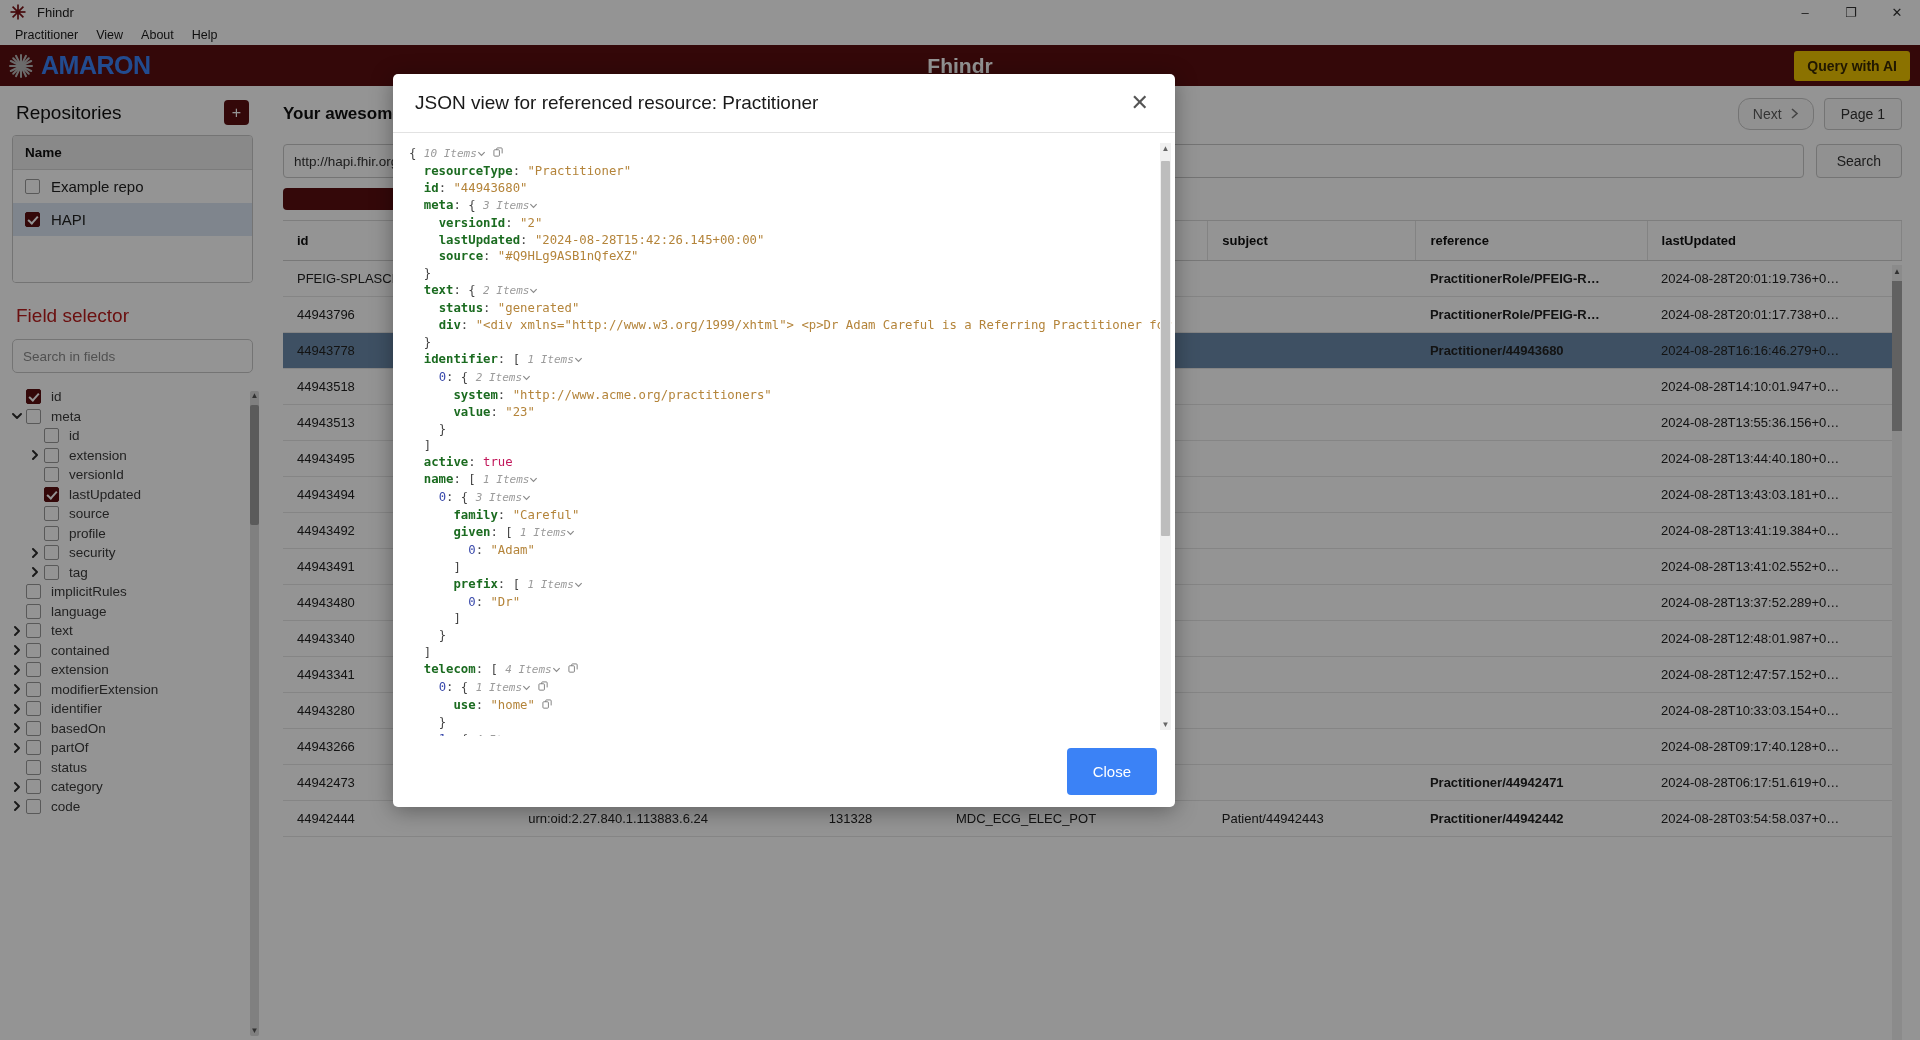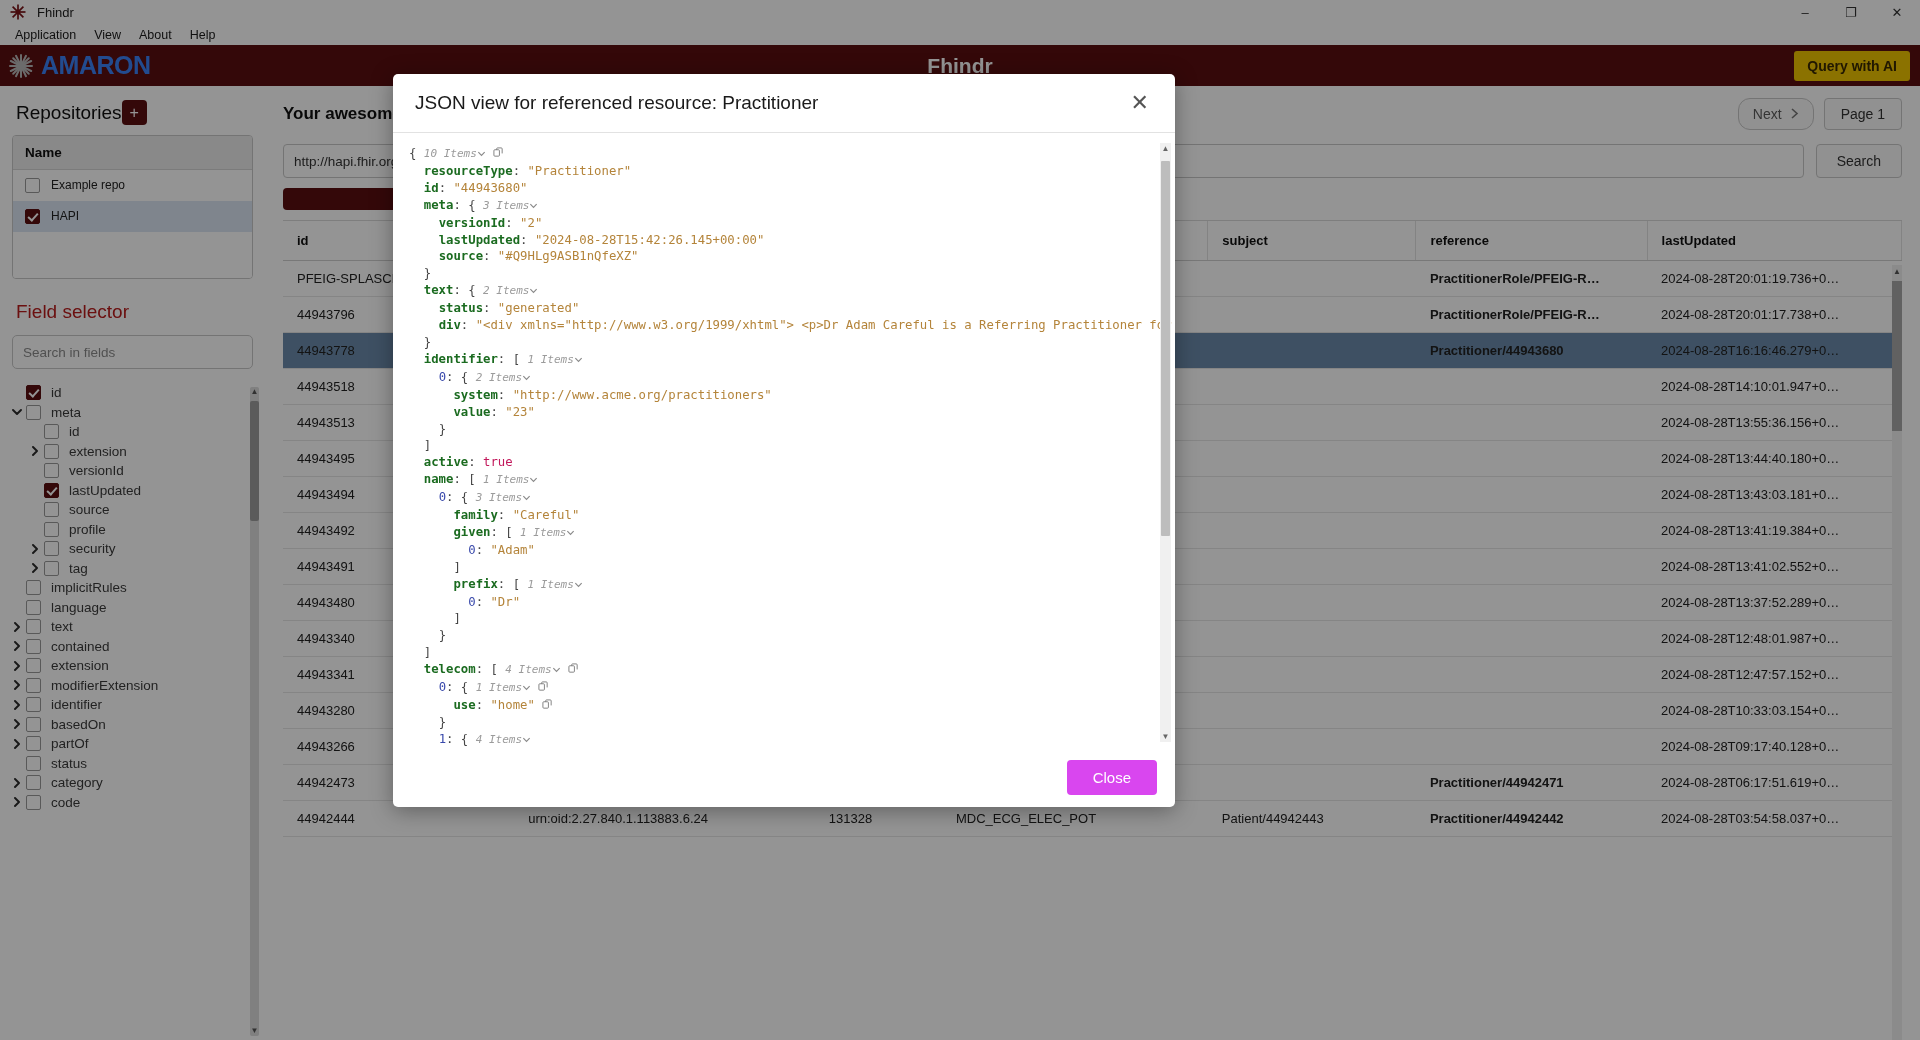--- a/index.html
+++ b/index.html
@@ -52,37 +52,37 @@
     font-size: 14px; font-weight: bold; padding: 7px 13px; cursor: pointer;
     font-family: "Liberation Sans", sans-serif;
   }
 
   
   .body-split { display: flex; height: calc(1040px - 24px - 21px - 41px); }
 
   
   .sidebar { width: 265px; background: #fff; display: flex; flex-direction: column; }
   .panel-head {
-    display: flex; align-items: center; justify-content: flex-start;
+    display: flex; align-items: center; justify-content: space-between;
     padding: 14px 16px 10px 16px;
   }
   .panel-title { font-size: 19px; color: #111; }
   .add-btn {
     width: 25px; height: 25px; border-radius: 4px; background: #5b0e10;
     display: flex; align-items: center; justify-content: center; color: #fff;
     font-size: 16px; cursor: pointer; border: none;
   }
   .repo-box { margin: 0 12px; border: 1px solid #c9c9c9; border-radius: 4px; overflow: hidden; }
   .repo-head {
     background: #ececec; padding: 9px 12px; font-size: 13.5px; font-weight: bold; color: #111;
     border-bottom: 1px solid #d4d4d4;
   }
   .repo-row {
-    display: flex; gap: 11px; padding: 8px 12px;
-    font-size: 12px; color: #222; background: #fff;
+    display: flex; align-items: center; gap: 11px; padding: 8px 12px;
+    font-size: 15px; color: #222; background: #fff;
   }
   .repo-row.sel { background: #dbe6f3; }
   .repo-empty { height: 46px; background: #fff; }
 
   .cbx {
     width: 15px; height: 15px; border: 1.5px solid #9a9a9a; border-radius: 2px;
     background: #fff; display: inline-block; position: relative; flex: 0 0 auto;
   }
   .cbx.on { background: #5b0e10; border-color: #5b0e10; }
   .cbx.on::after {
@@ -208,22 +208,22 @@
   .modal-scroll { position: absolute; right: 4px; top: 10px; bottom: 6px; width: 11px; background: #f0f0f0; }
   .modal-scroll .thumb { position: absolute; left: 1px; right: 1px; top: 18px; height: 375px; background: #bdbdbd; border-radius: 1px; }
   .modal-scroll .ar { position: absolute; left: 0; right: 0; text-align: center; font-size: 8px; color: #666; }
   .modal-scroll .ar.up { top: 1px; }
   .modal-scroll .ar.dn { bottom: 1px; }
 
   .modal-foot {
     border-top: 0px solid #e2e2e2; padding: 12px 18px; display: flex; justify-content: flex-end;
   }
   .close-btn {
-    background: #d946ef; color: #fff; border: none; border-radius: 4px;
-    font-size: 15px; padding: 9px 26px; cursor: pointer;
+    background: #3b82f6; color: #fff; border: none; border-radius: 4px;
+    font-size: 15px; padding: 15px 26px; cursor: pointer;
   }
 </style>
 </head>
 <body>
 
 <div id="app">
 
   <div class="titlebar">
     <div class="tb-logo">
       <svg width="18" height="18" viewBox="0 0 18 18" aria-hidden="true">
@@ -239,21 +239,21 @@
       </svg>
     </div>
     <div class="tb-title">Fhindr</div>
     <div class="tb-spacer"></div>
     <div class="tb-btn">–</div>
     <div class="tb-btn">❐</div>
     <div class="tb-btn close">✕</div>
   </div>
 
   <div class="menubar">
-    <div class="menuitem">Application</div>
+    <div class="menuitem">Practitioner</div>
     <div class="menuitem">View</div>
     <div class="menuitem">About</div>
     <div class="menuitem">Help</div>
   </div>
 
   <div class="brandbar">
     <div class="brand-left">
       <div class="brand-mark">
         <svg width="26" height="26" viewBox="0 0 26 26" aria-hidden="true">
           <g stroke="#b9b9b9" stroke-width="2" stroke-linecap="round">

